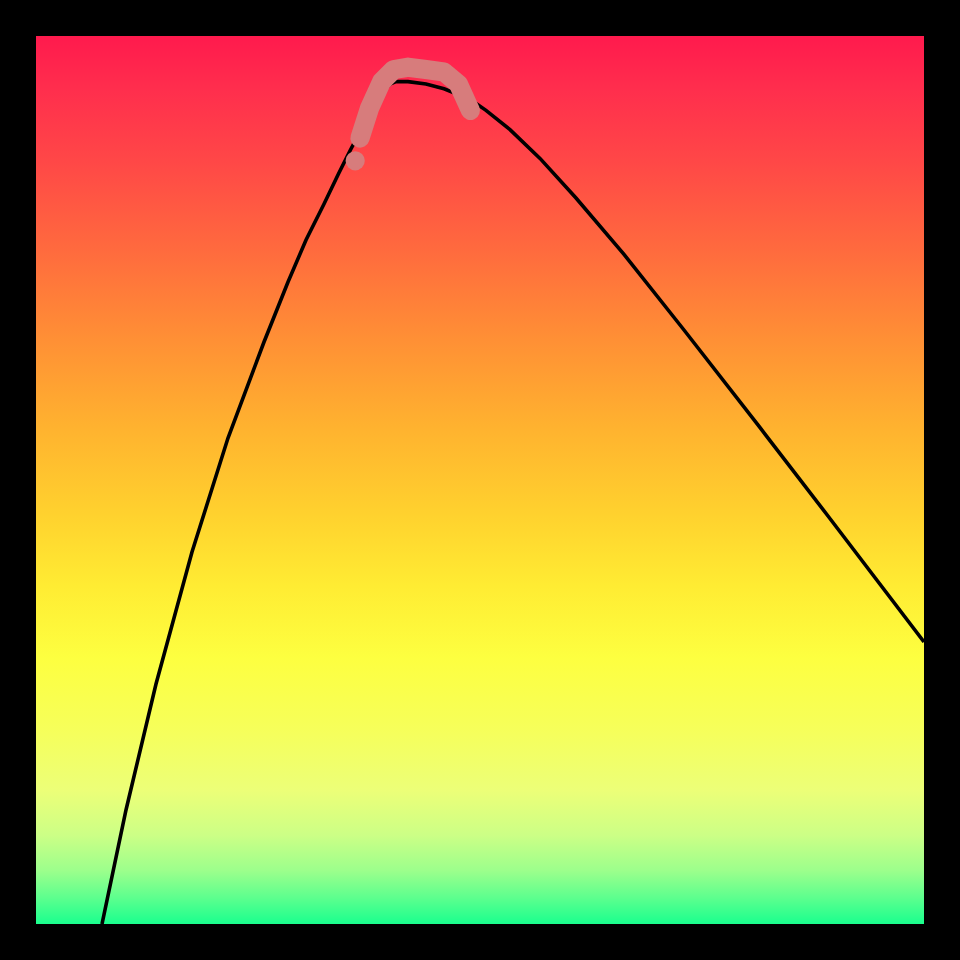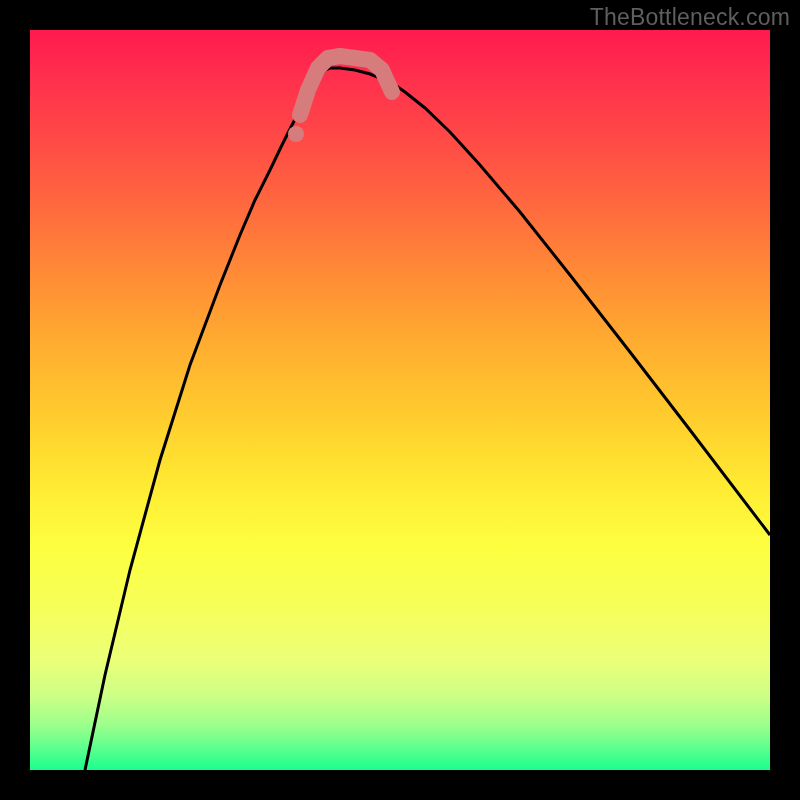--- a/index.html
+++ b/index.html
@@ -75,14 +75,13 @@
     <svg class="curve" viewBox="0 0 740 740" preserveAspectRatio="none">
       <g id="series-group">
           <path d="M55 740 L75 645 L100 540 L130 430 L160 335 L190 255 L210 205 L225 170 L240 140 L252 115 L262 95 L270 80 L278 65 L285 52 L288 47 L295 40 L300 38 L310 38 L325 40 L340 44 L355 50 L365 55 L375 62 L395 78 L420 102 L450 135 L490 182 L540 245 L600 322 L660 400 L740 505" fill="none" stroke="#000000" stroke-width="3"></path>
           <path d="M270 85 L278 60 L288 38 L298 28 L310 26 L325 28 L340 30 L352 40 L362 62" fill="none" stroke="#d77c7c" stroke-width="16" stroke-linecap="round" stroke-linejoin="round"></path>
         </g>
       <g id="markers-group">
           <circle cx="266" cy="104" r="8" fill="#d77c7c"></circle>
         </g>
     </svg>
   </div>
-  <div class="watermark">TheBottleneck.com</div>
 </div>
 
 </body></html>

